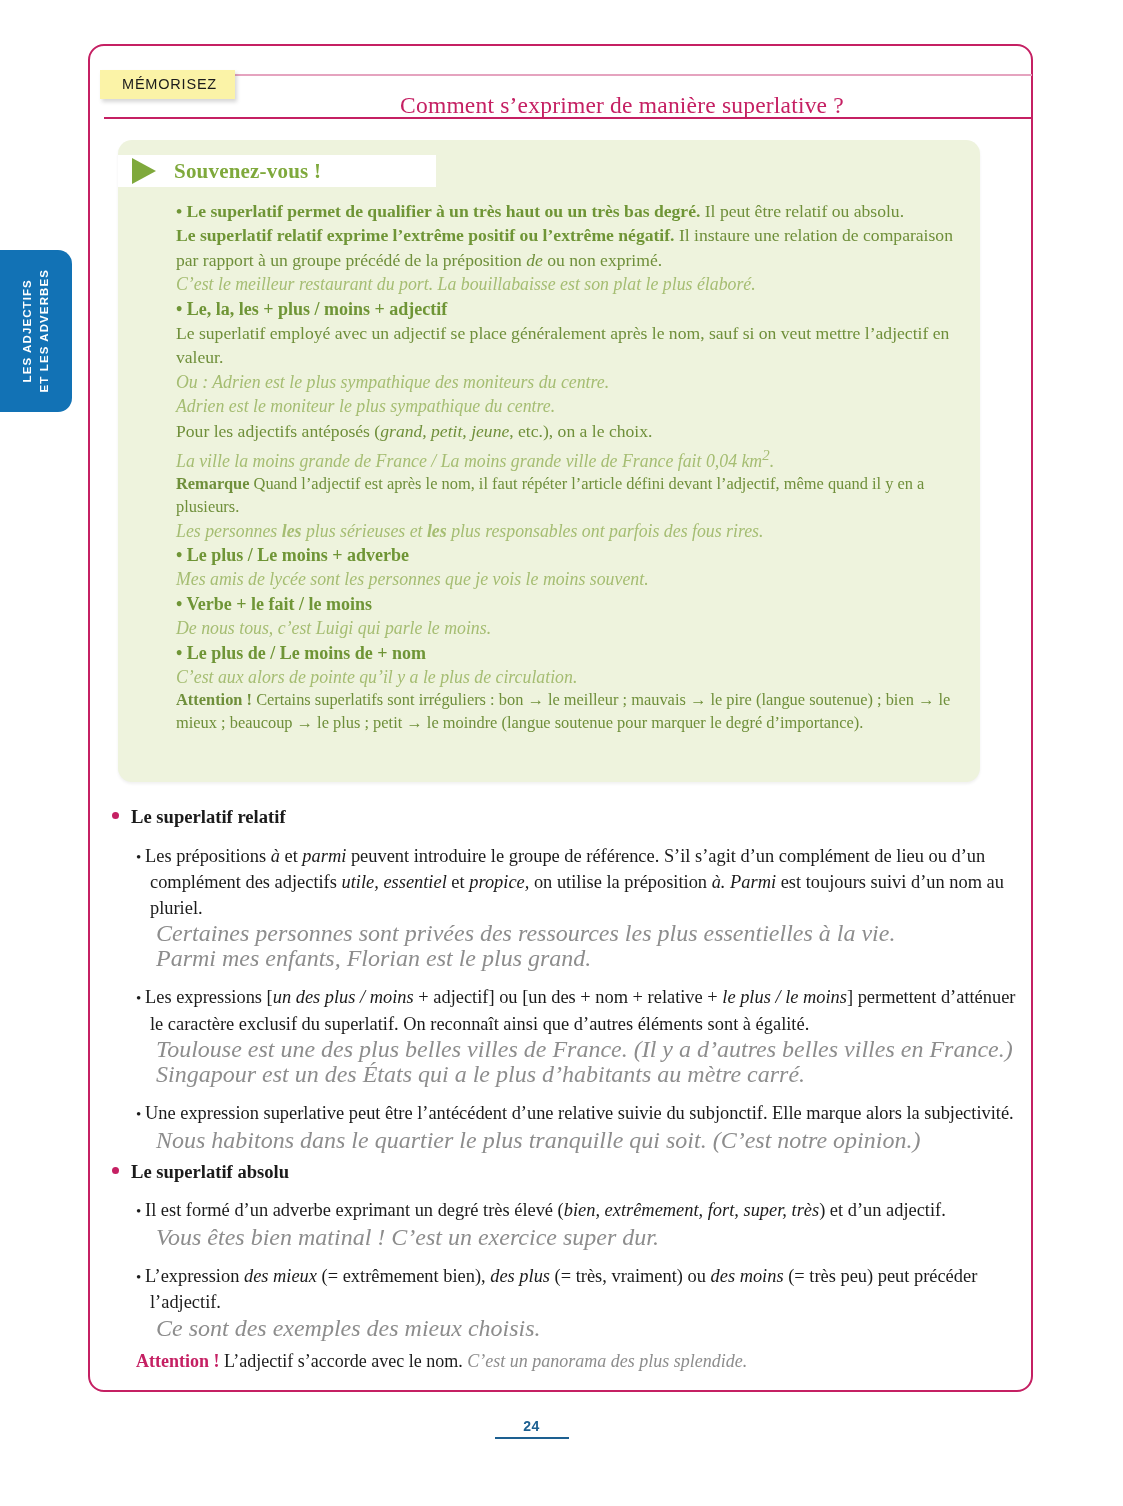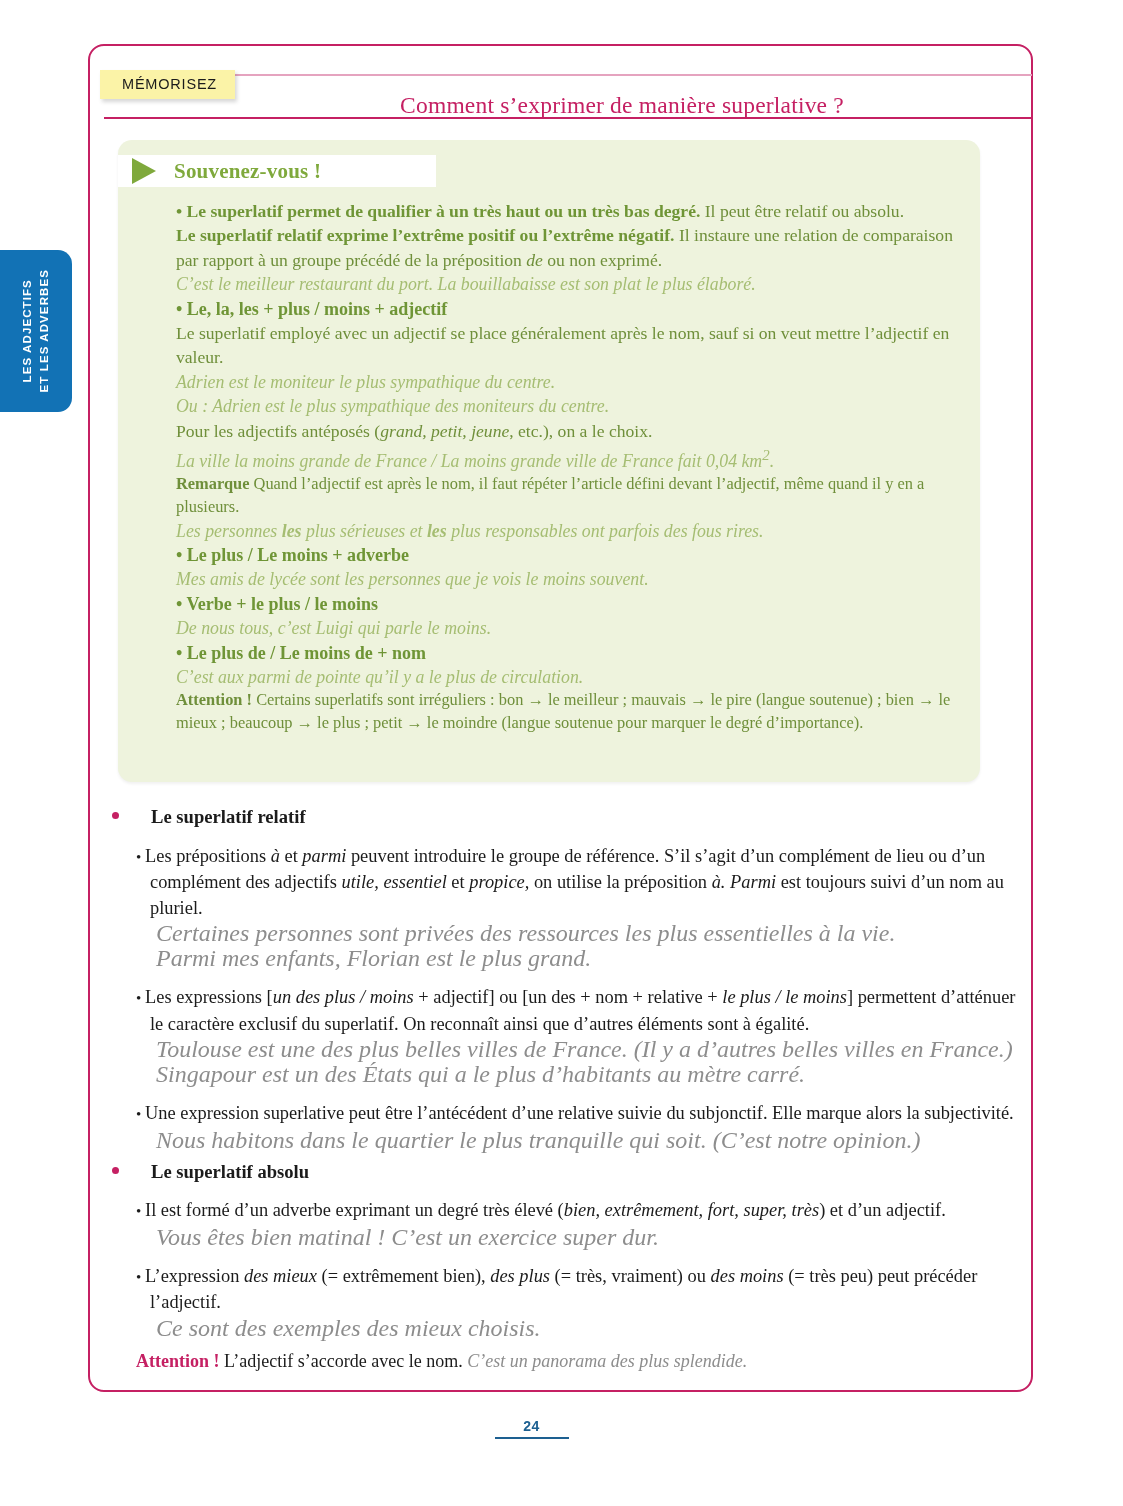--- a/index.html
+++ b/index.html
@@ -177,21 +177,20 @@
     color: #1b1b1b;
     font-size: 18.4px;
     line-height: 25.5px;
   }
   .sec-head {
     display: flex;
     align-items: baseline;
     font-weight: bold;
     font-size: 18.6px;
     margin-top: 6px;
-    gap: 20px;
   }
   .sec-dot {
     width: 7px; height: 7px;
     border-radius: 50%;
     background: #c52063;
     margin-right: 12px;
     flex: none;
     position: relative;
     top: -4px;
   }
@@ -278,44 +277,44 @@
   <p>
     <span class="g-head">• Le superlatif permet de qualifier à un très haut ou un très bas degré.</span><span> Il peut être relatif ou absolu.</span>
   </p>
   <p>
     <span class="g-head">Le superlatif relatif exprime l’extrême positif ou l’extrême négatif.</span><span> Il instaure une relation de comparaison par rapport à un groupe précédé de la préposition </span><i>de</i><span> ou non exprimé.</span>
   </p>
   <p class="g-ex">C’est le meilleur restaurant du port. La bouillabaisse est son plat le plus élaboré.</p>
 
   <p class="g-bullet-line">• Le, la, les + plus / moins + adjectif</p>
   <p>Le superlatif employé avec un adjectif se place généralement après le nom, sauf si on veut mettre l’adjectif en valeur.</p>
+  <p class="g-ex">Ou : Adrien est le plus sympathique des moniteurs du centre.</p>
   <p class="g-ex">Adrien est le moniteur le plus sympathique du centre.</p>
-  <p class="g-ex">Ou : Adrien est le plus sympathique des moniteurs du centre.</p>
   <p>
     <span>Pour les adjectifs antéposés (</span><i>grand, petit, jeune</i><span>, etc.), on a le choix.</span>
   </p>
   <p class="g-ex">
     <span>La ville la moins grande de France / La moins grande ville de France fait 0,04 km</span><sup>2</sup><span>.</span>
   </p>
 
   <p class="g-note small-note">
     <b>Remarque</b><span> Quand l’adjectif est après le nom, il faut répéter l’article défini devant l’adjectif, même quand il y en a plusieurs.</span>
   </p>
   <p class="g-ex">
     <span>Les personnes </span><b>les</b><span> plus sérieuses et </span><b>les</b><span> plus responsables ont parfois des fous rires.</span>
   </p>
 
   <p class="g-bullet-line">• Le plus / Le moins + adverbe</p>
   <p class="g-ex">Mes amis de lycée sont les personnes que je vois le moins souvent.</p>
 
-  <p class="g-bullet-line">• Verbe + le plus / le moins</p>
+  <p class="g-bullet-line">• Verbe + le fait / le moins</p>
   <p class="g-ex">De nous tous, c’est Luigi qui parle le moins.</p>
 
   <p class="g-bullet-line">• Le plus de / Le moins de + nom</p>
-  <p class="g-ex">C’est aux parmi de pointe qu’il y a le plus de circulation.</p>
+  <p class="g-ex">C’est aux alors de pointe qu’il y a le plus de circulation.</p>
 
   <p class="g-note small-note">
     <b>Attention !</b><span> Certains superlatifs sont irréguliers : bon → le meilleur ; mauvais → le pire (langue soutenue) ; bien → le mieux ; beaucoup → le plus ; petit → le moindre (langue soutenue pour marquer le degré d’importance).</span>
   </p>
 </div>
 
 <div id="body-content">
 
   <div class="sec-head">
     <span class="sec-dot"></span>

